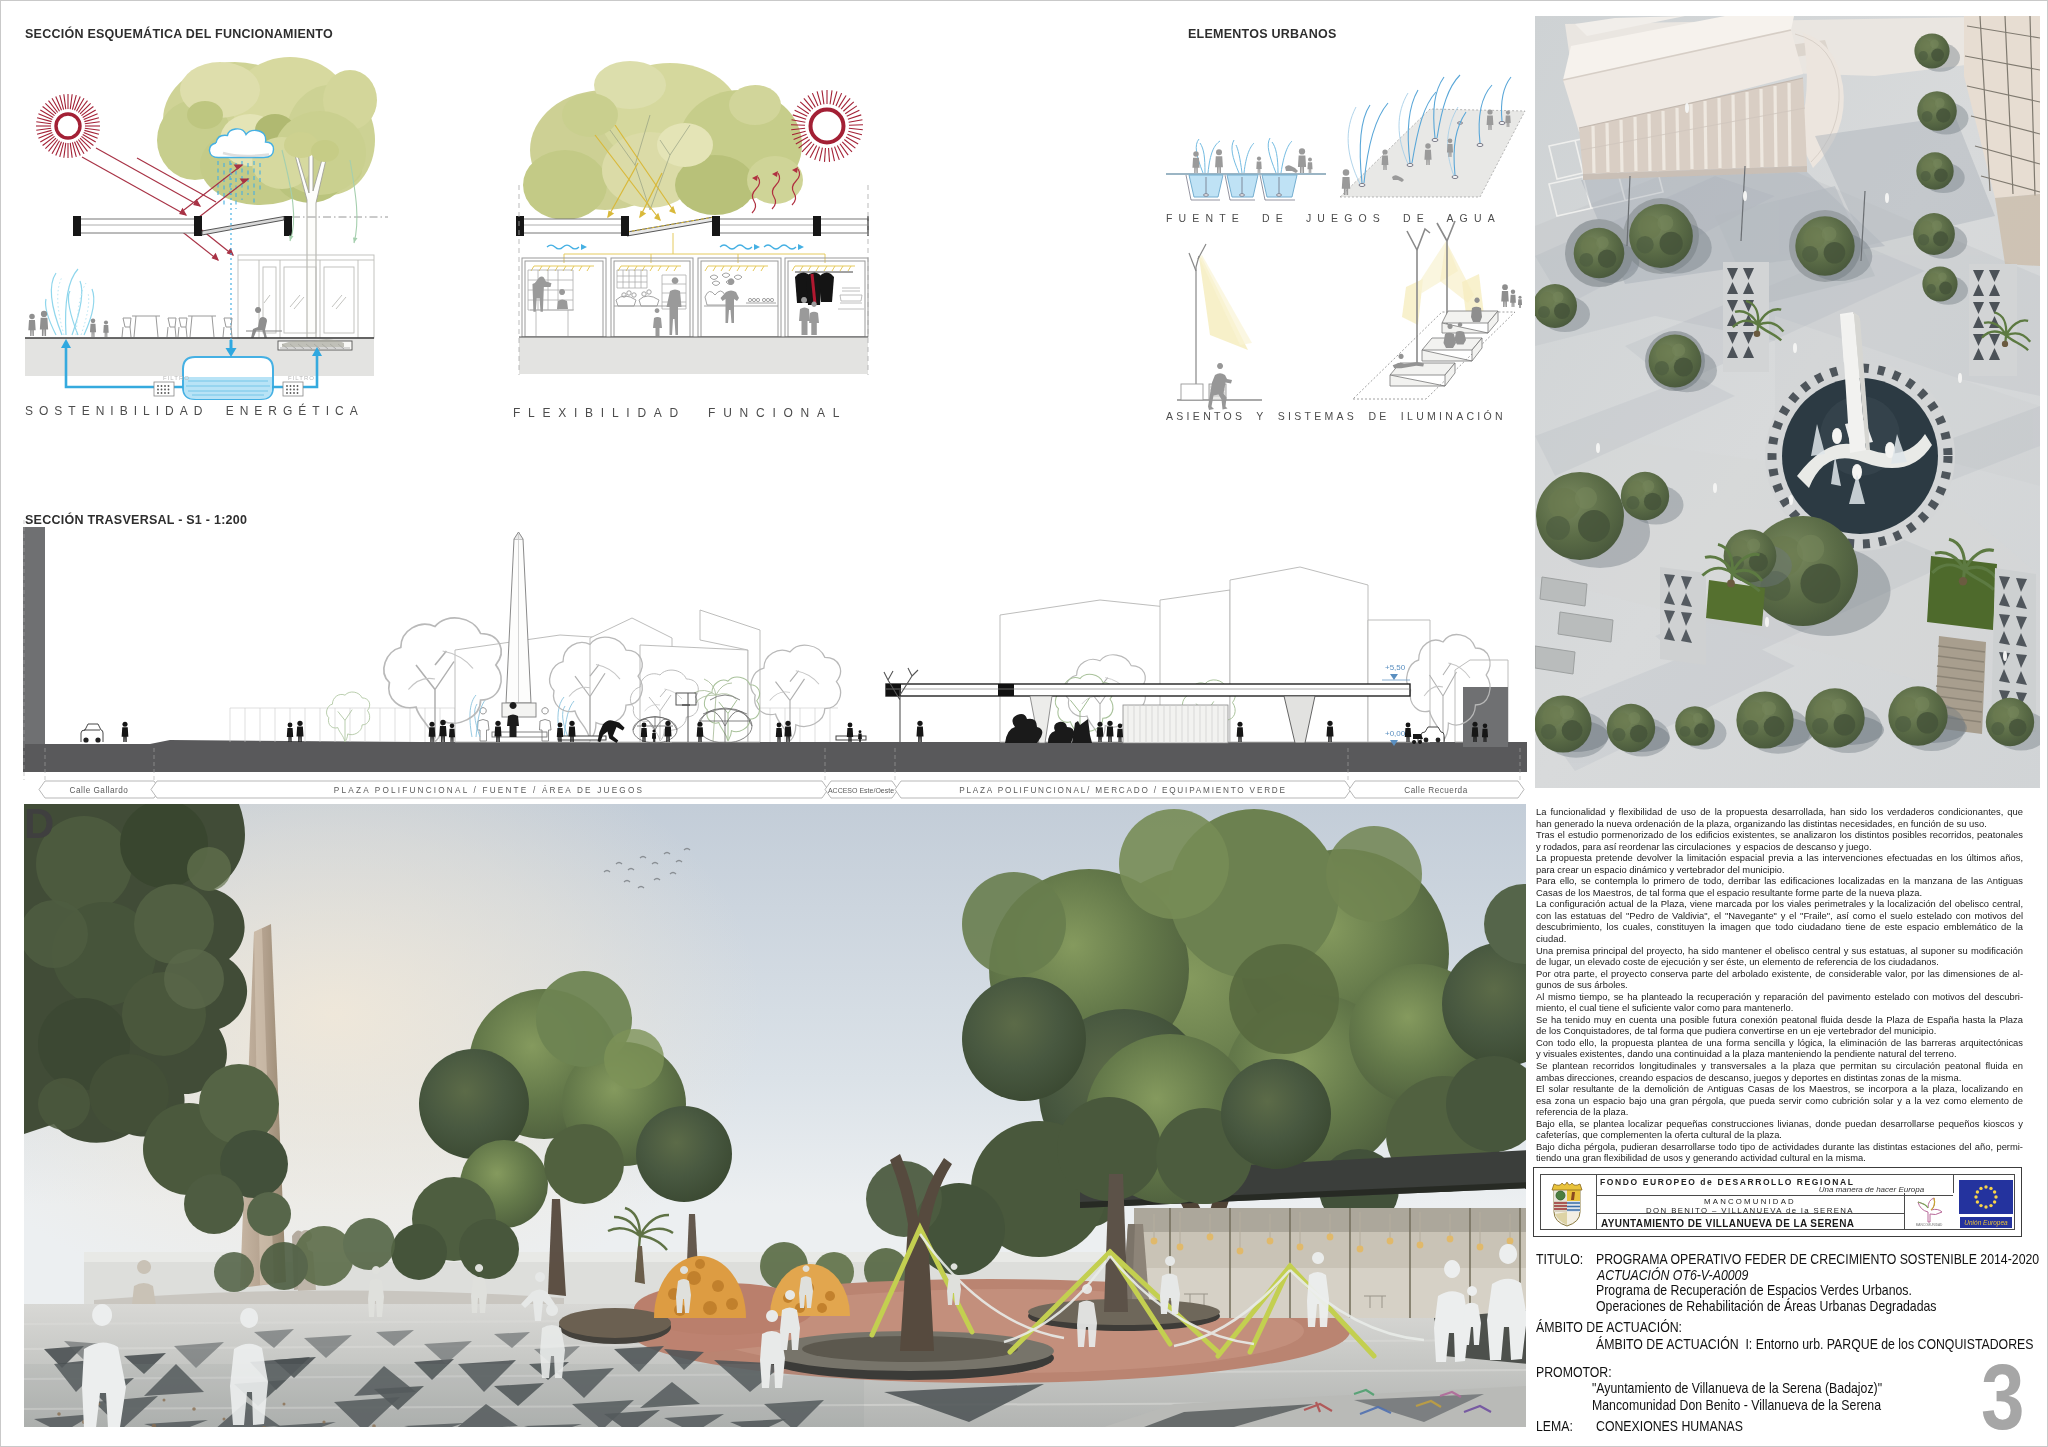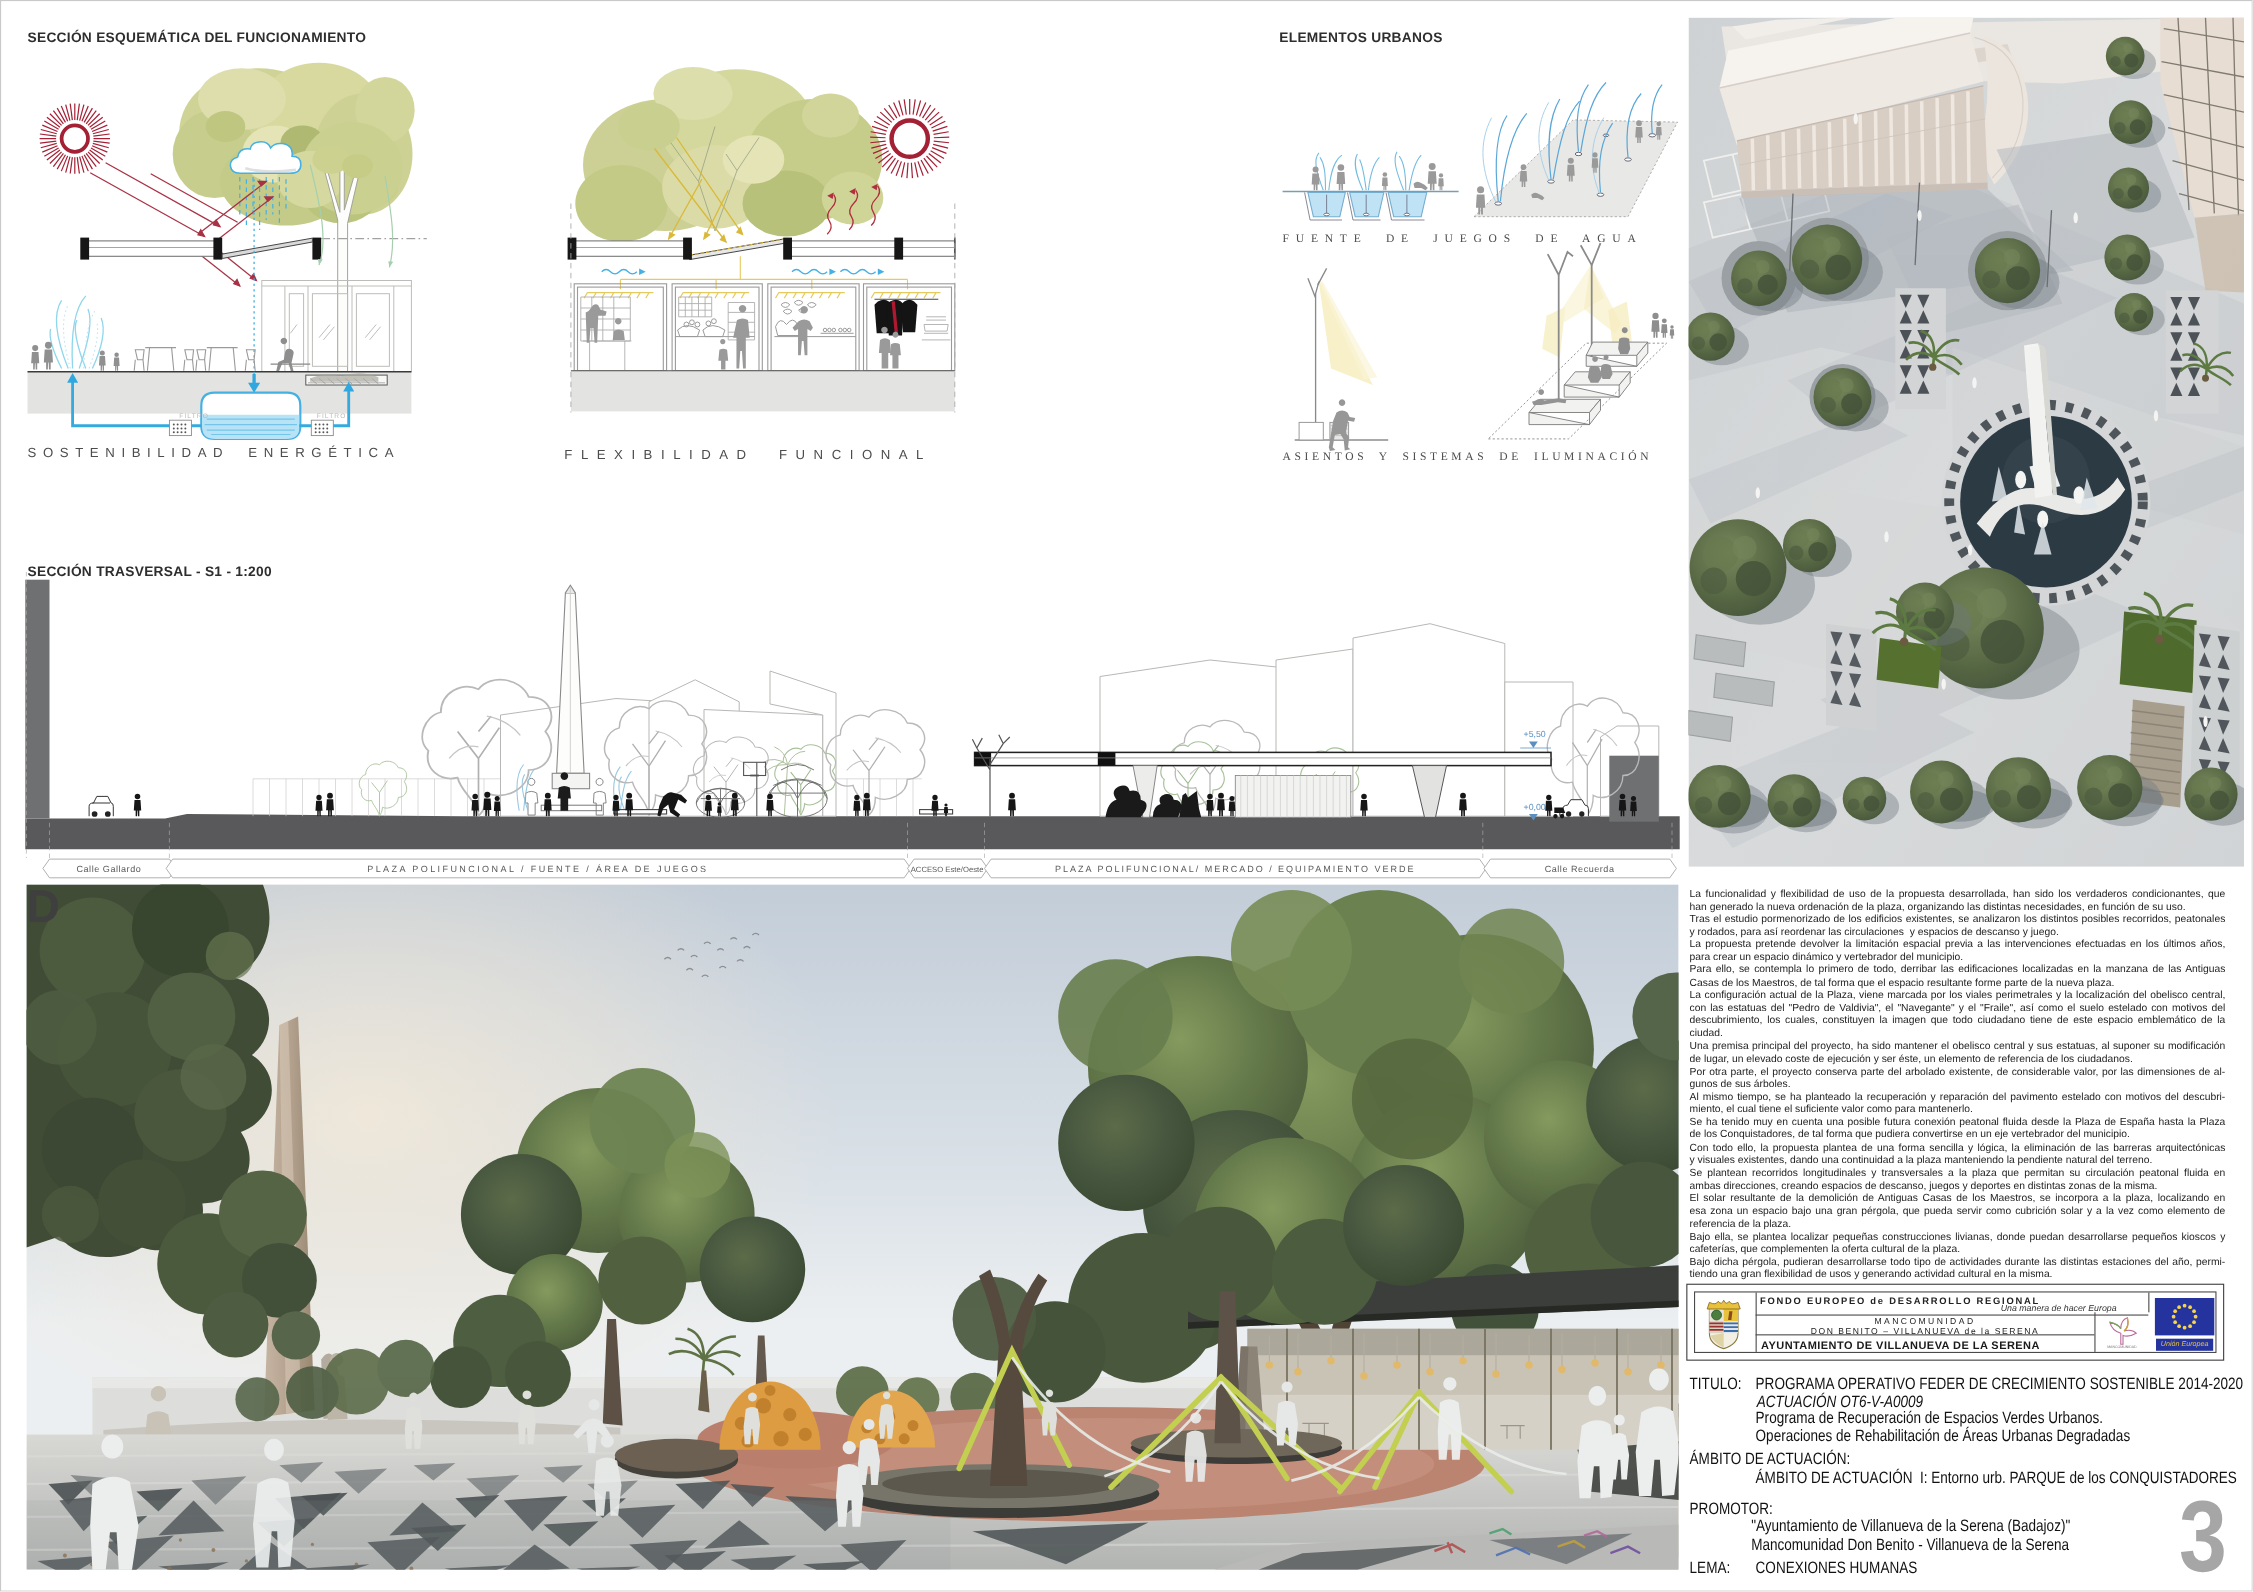--- a/index.html
+++ b/index.html
@@ -1,35 +1,35 @@
 <!DOCTYPE html>
 <html><head>
 <meta charset="utf-8">
 <style>
 html,body{margin:0;padding:0;background:#fff;}
 #page{position:relative;width:2048px;height:1447px;background:#ffffff;overflow:hidden;font-family:"Liberation Sans",sans-serif;}
 .abs{position:absolute;}
 .h1{position:absolute;font-size:12.5px;font-weight:bold;letter-spacing:0.25px;color:#2e2e2e;white-space:nowrap;}
 .cap{position:absolute;font-size:12px;color:#4c4c4c;white-space:nowrap;}
-.cap2{position:absolute;font-size:10.5px;color:#4c4c4c;white-space:nowrap;font-family:Liberation Serif, serif;}
+.cap2{position:absolute;font-size:10.5px;color:#4c4c4c;white-space:nowrap;}
 #paras{position:absolute;left:1536px;top:806px;width:487px;font-size:9.4px;line-height:11.55px;color:#1c1c1c;}
 #paras div{height:11.55px;overflow:visible;white-space:nowrap;}
 .jl{text-align:justify;text-align-last:justify;white-space:normal !important;}
 .tt{position:absolute;font-size:15px;color:#111;white-space:nowrap;transform:scaleX(0.82);transform-origin:left top;}
 .big3{position:absolute;left:1981px;top:1358px;font-size:92px;font-weight:bold;color:#a6a6a6;line-height:0.85;transform:scaleX(0.85);transform-origin:left top;}
 </style>
 </head>
 <body>
 <div id="page">
 
 <div class="abs" style="left:0;top:0;width:2048px;height:1447px;border:1px solid #c9c9c9;box-sizing:border-box;"></div>
 
 <div class="h1" style="left:25px;top:27px;">SECCIÓN ESQUEMÁTICA DEL FUNCIONAMIENTO</div>
 
-<div class="h1" style="left:1163px;top:27px;">ELEMENTOS URBANOS</div>
+<div class="h1" style="left:1188px;top:27px;">ELEMENTOS URBANOS</div>
 
 <div class="h1" style="left:25px;top:497px;margin-top:16px;">SECCIÓN TRASVERSAL - S1 - 1:200</div>
 
 <div class="cap" style="left:25px;top:404px;letter-spacing:6.0px;word-spacing:8px;">SOSTENIBILIDAD ENERGÉTICA</div>
 
 <div class="cap" style="left:513px;top:406px;letter-spacing:7.75px;word-spacing:11px;">FLEXIBILIDAD FUNCIONAL</div>
 
 <div class="cap2" style="left:1166px;top:212px;letter-spacing:6.15px;word-spacing:8px;">FUENTE DE JUEGOS DE AGUA</div>
 
 <div class="cap2" style="left:1166px;top:410px;letter-spacing:3.3px;word-spacing:5px;">ASIENTOS Y SISTEMAS DE ILUMINACIÓN</div>

